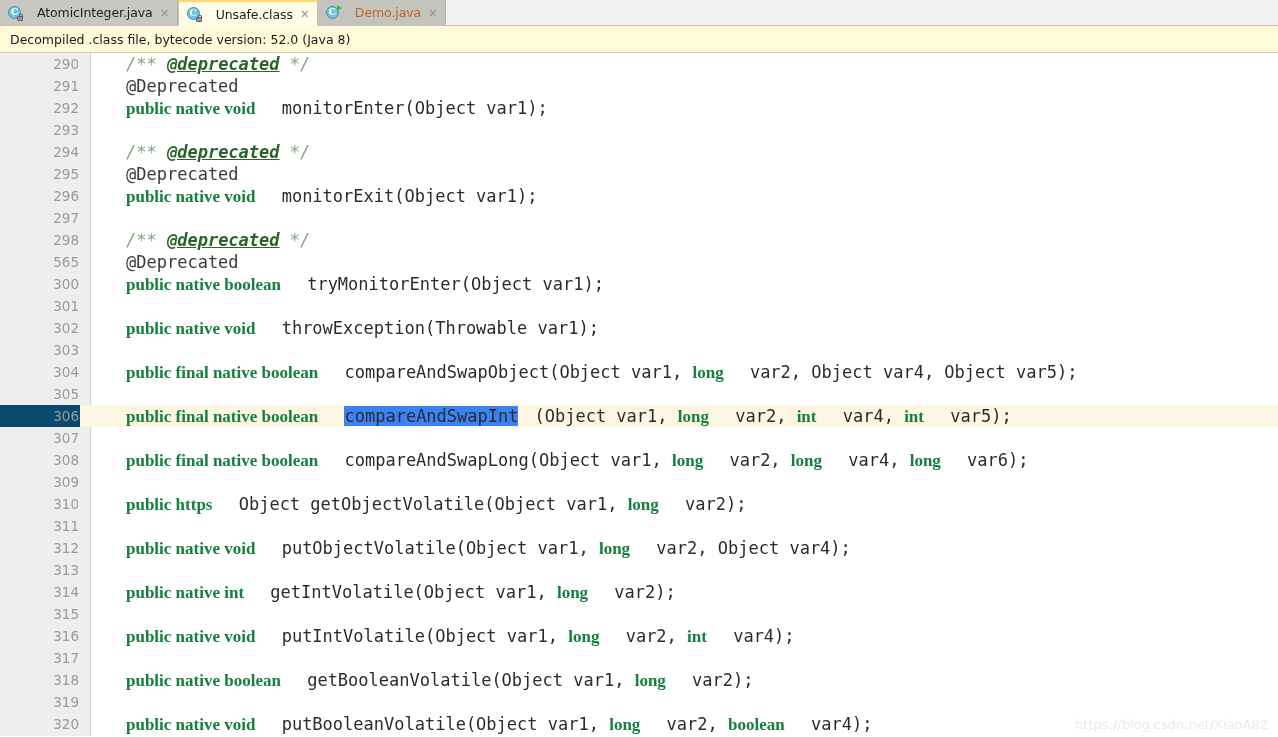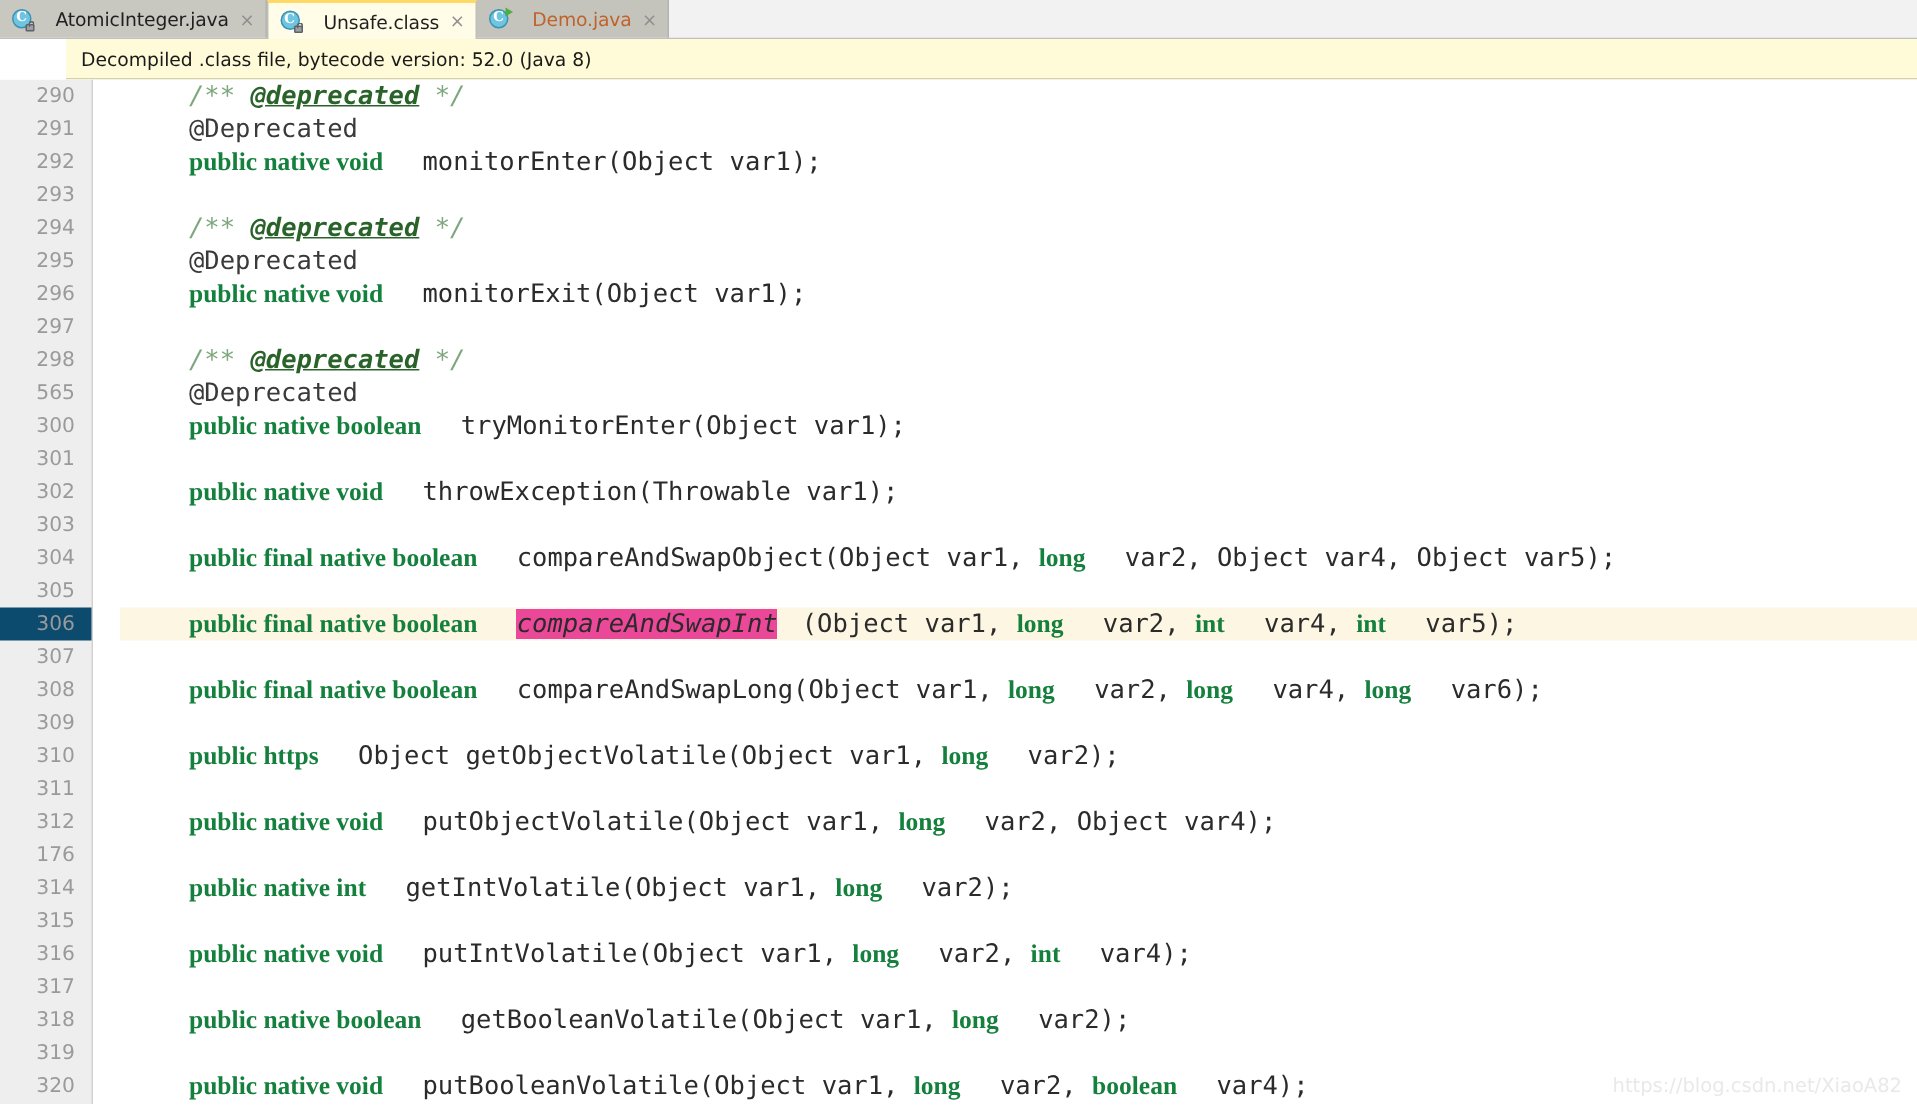--- a/index.html
+++ b/index.html
@@ -119,34 +119,33 @@
   #notice {
     height: 27px;
     background: #fffbd9;
     border-bottom: 1px solid #d4d0a8;
     display: flex;
     align-items: center;
     padding-left: 10px;
     box-sizing: border-box;
     font-size: 12.5px;
     color: #1a1a1a;
-    margin-left: 44px;
   }
 
   
   #editor {
     position: relative;
     height: 683px;
     background: #ffffff;
     overflow: hidden;
   }
   #gutter {
     position: absolute;
     left: 0; top: 0; bottom: 0;
-    width: 62px;
+    width: 91px;
     background: #eeeeee;
     border-right: 1px solid #d2d2d2;
     box-sizing: border-box;
   }
   #gutter .gline {
     height: 22px;
     line-height: 22px;
     text-align: right;
     padding-right: 11px;
     box-sizing: border-box;
@@ -173,21 +172,21 @@
     color: #2b2b2b;
   }
   .cline.hl {
     background: #fdf6e3;
   }
   .kw   { color: #15803d; font-weight: bold; font-family: Liberation Serif, serif; }
   .cmt  { color: #7ea77e; font-style: italic; }
   .tag  { color: #2a632a; font-weight: bold; font-style: italic; text-decoration: underline; }
   .ann  { color: #3a3a3a; }
   .plain{ color: #2b2b2b; padding-left: 16px; }
-  .sel  { background: #ec4899; font-style: italic; }
+  .sel  { background: #3b82f6; }
 
   
   #watermark {
     position: absolute;
     right: 10px;
     bottom: 4px;
     font-size: 13px;
     color: #e9e9e9;
     font-family: "DejaVu Sans", sans-serif;
     white-space: nowrap;
@@ -247,21 +246,21 @@
       <div class="gline">303</div>
       <div class="gline">304</div>
       <div class="gline">305</div>
       <div class="gline hl">306</div>
       <div class="gline">307</div>
       <div class="gline">308</div>
       <div class="gline">309</div>
       <div class="gline">310</div>
       <div class="gline">311</div>
       <div class="gline">312</div>
-      <div class="gline">176</div>
+      <div class="gline">313</div>
       <div class="gline">314</div>
       <div class="gline">315</div>
       <div class="gline">316</div>
       <div class="gline">317</div>
       <div class="gline">318</div>
       <div class="gline">319</div>
       <div class="gline">320</div>
     </div>
   <div id="code">
       <div class="cline"><span class="cmt">/** </span><span class="tag">@deprecated</span><span class="cmt"> */</span></div>

